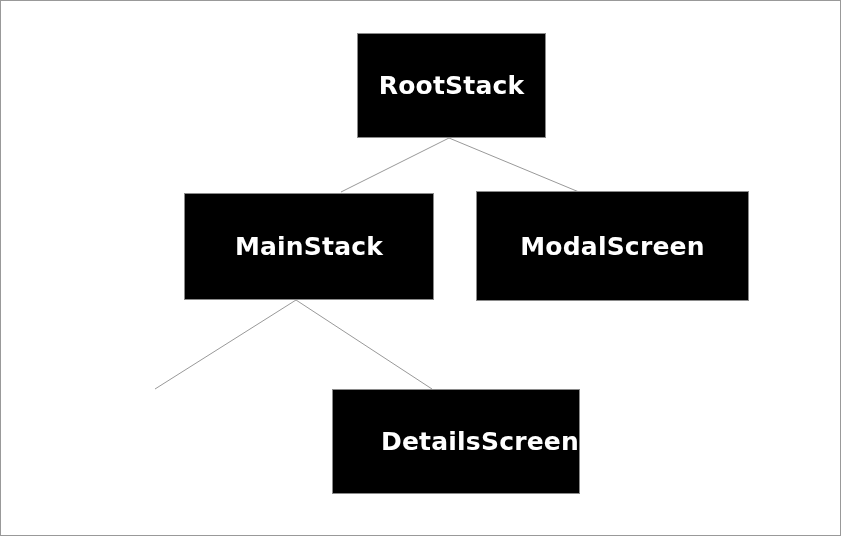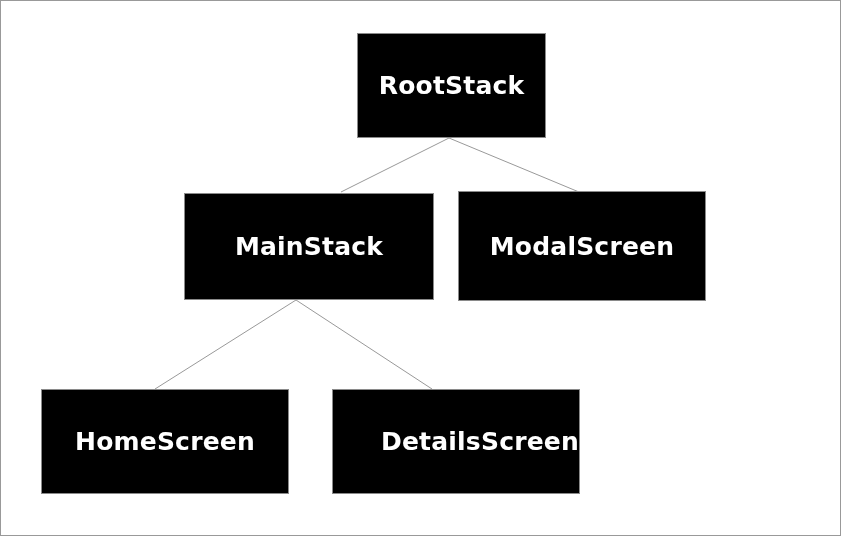--- a/index.html
+++ b/index.html
@@ -34,21 +34,21 @@
     font-weight: bold;
     font-size: 25px;
     display: flex;
     align-items: center;
     justify-content: center;
     white-space: nowrap;
     letter-spacing: 0.2px;
   }
   .n-root    { left: 356px; top: 32px;  width: 189px; height: 105px; }
   .n-main    { left: 183px; top: 192px; width: 250px; height: 107px; }
-  .n-modal   { left: 457px; top: 190px; width: 248px; height: 110px; }
+  .n-modal   { left: 475px; top: 190px; width: 273px; height: 110px; }
   .n-home    { left: 40px;  top: 388px; width: 248px; height: 105px; }
   .n-details { left: 331px; top: 388px; width: 248px; height: 105px; justify-content: flex-end; }
 </style>
 </head>
 <body>
 
 <div class="canvas">
 
   <svg class="edges" viewBox="0 0 841 536" xmlns="http://www.w3.org/2000/svg">
     <line x1="448" y1="137" x2="340" y2="191" stroke="#999999" stroke-width="1"></line>
@@ -62,21 +62,18 @@
   </div>
 
   <div class="node n-root">
     <span>RootStack</span>
   </div>
 
   <div class="node n-modal">
     <span>ModalScreen</span>
   </div>
 
-  <div class="node n-home">
-    <span>HomeScreen</span>
-  </div>
 
   <div class="node n-details">
     <span>DetailsScreen</span>
   </div>
 
 </div>
 
 </body></html>

